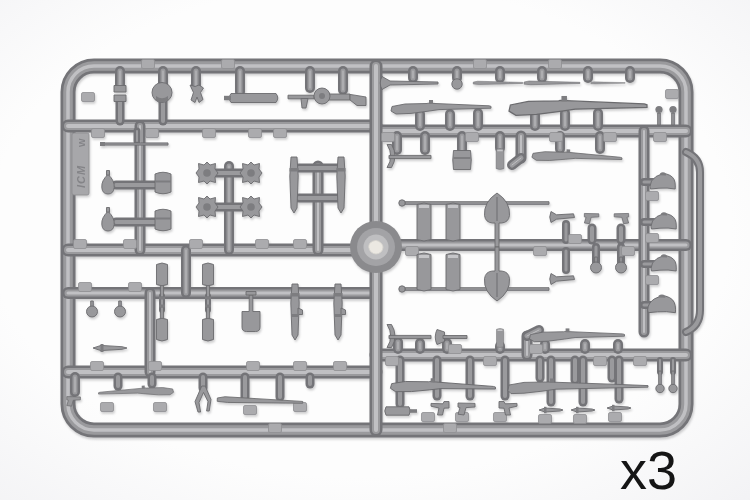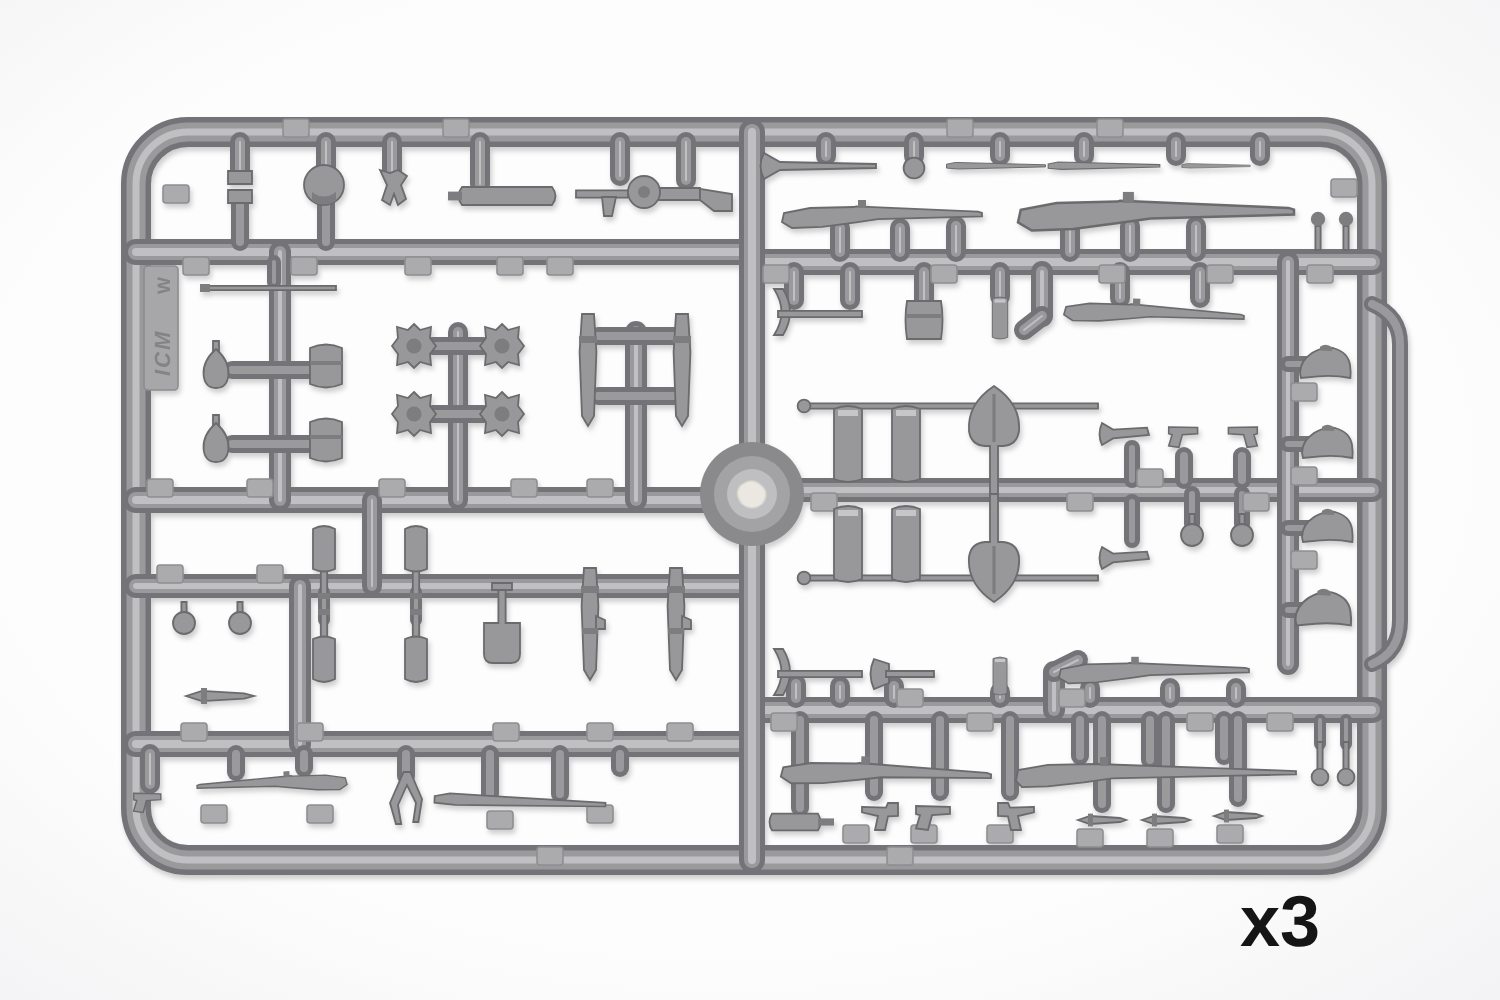--- a/index.html
+++ b/index.html
@@ -1,20 +1,20 @@
 <!DOCTYPE html>
 <html><head>
 <meta charset="utf-8">
 <style>
   html,body{margin:0;padding:0;background:#fff;}
   body{width:750px;height:500px;overflow:hidden;font-family:"Liberation Sans",sans-serif;}
   .stage{position:relative;width:750px;height:500px;
     background:radial-gradient(ellipse 95% 95% at 48% 46%, #fdfdfd 52%, #f3f3f5 78%, #e9e9ec 100%);}
   svg{position:absolute;left:0;top:0;}
-  .qty-label{position:absolute;left:620px;top:443px;font-weight:700;font-size:36px;
+  .qty-label{position:absolute;left:620px;top:443px;font-weight:400;font-size:54px;
     color:#151515;letter-spacing:0;line-height:1;text-align:right;}
   .sprue-wrap{filter:drop-shadow(1.5px 2.5px 1.2px rgba(40,40,45,0.22));}
   .logo-text{fill:#7e7e82;opacity:0.85;}
 </style>
 </head>
 <body>
 
 <div class="stage">
   <svg id="sprue-svg" width="750" height="500" viewBox="0 0 750 500">
     <g class="sprue-wrap">

